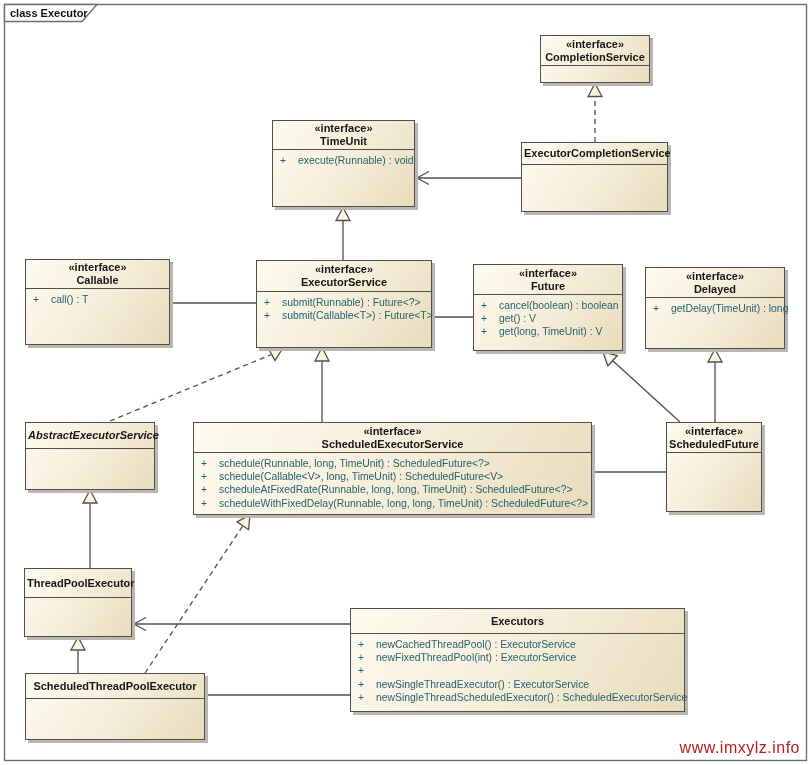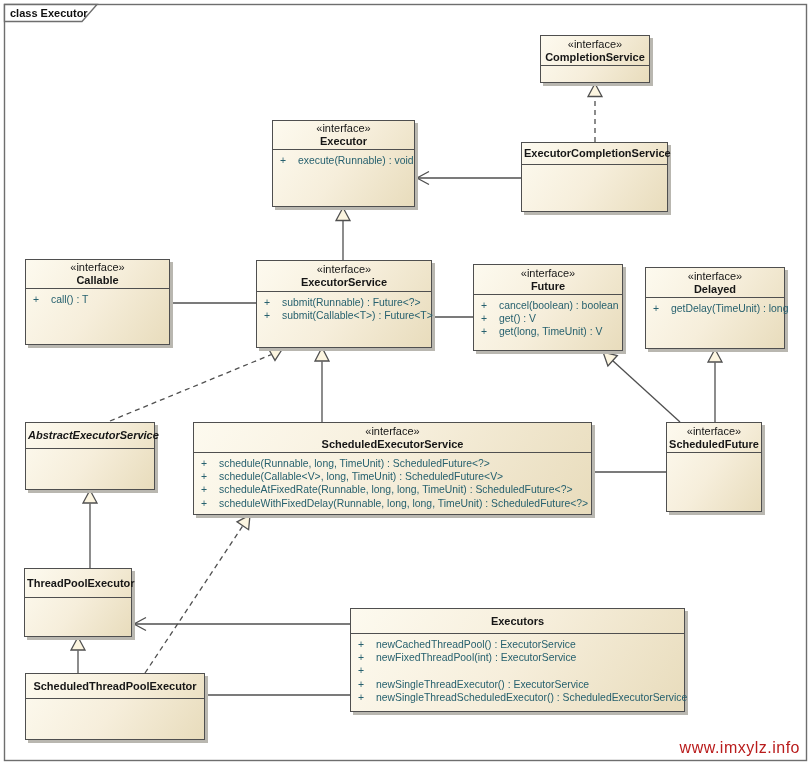--- a/index.html
+++ b/index.html
@@ -12,21 +12,21 @@
     position:absolute;z-index:1;box-sizing:border-box;
     border:1px solid #4f4f4f;
     background:linear-gradient(125deg,#fdfaef 0%,#f6eedb 50%,#e8dcbc 100%);
     box-shadow:3px 3px 0 #b9b7b0;
   }
   .hdr{
     box-sizing:border-box;border-bottom:1px solid #4f4f4f;
     display:flex;flex-direction:column;justify-content:center;
     text-align:center;padding:1px 2px;
   }
-  .stereo{font-size:11px;font-weight:normal;color:#161616;line-height:13px;}
+  .stereo{font-size:11px;font-weight:bold;color:#161616;line-height:13px;}
   .cname{font-size:11px;font-weight:bold;color:#161616;line-height:13px;}
   .cname.italic{font-style:italic;}
   .body{padding-top:4px;}
   .m{
     display:flex;gap:11px;padding:0 3px 0 7px;
     font-size:10.4px;line-height:13.2px;color:#26606e;white-space:nowrap;
   }
   .m .vis{width:7px;flex:0 0 auto;}
   .frame-title{
     position:absolute;left:10px;top:7px;z-index:3;
@@ -97,21 +97,21 @@
   <div class="hdr" style="height:30px">
     <div class="stereo">«interface»</div>
     <div class="cname">CompletionService</div>
   </div>
   <div class="body"></div>
 </div>
 
 <div class="uml" style="left:272px;top:120px;width:143px;height:87px">
   <div class="hdr" style="height:29px">
     <div class="stereo">«interface»</div>
-    <div class="cname">Executor</div>
+    <div class="cname">TimeUnit</div>
   </div>
   <div class="body">
     <div class="m">
         <span class="vis">+</span>
         <span>execute(Runnable) : void</span>
       </div>
   </div>
 </div>
 
 <div class="uml" style="left:521px;top:142px;width:147px;height:70px">

